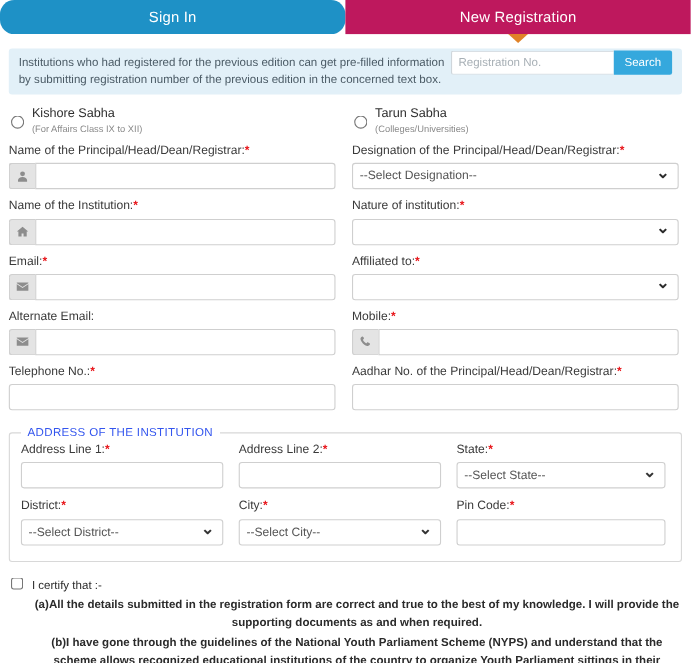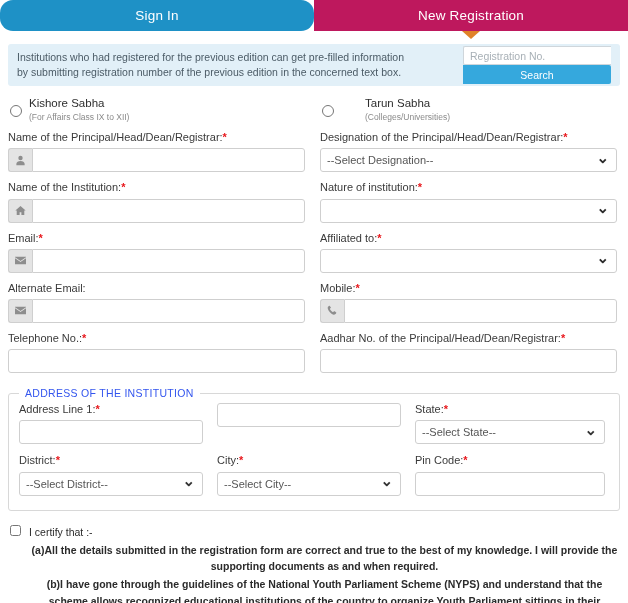--- a/index.html
+++ b/index.html
@@ -49,21 +49,21 @@
     align-items: center;
     justify-content: space-between;
     height: 42px;
   }
   .banner-text {
     color: #4b5b66;
     font-size: 10.5px;
     line-height: 1.45;
     max-width: 400px;
   }
-  .search-group { display: flex; height: 38px; flex-direction: column; }
+  .search-group { display: flex; height: 38px; }
   .search-input {
     width: 148px; height: 22px;
     border: 1px solid #cfd6db;
     border-right: none;
     border-radius: 2px 0 0 2px;
     padding: 0 6px;
     font-size: 10.5px;
     font-family: "Liberation Sans", sans-serif;
     color: #333;
     background: #fff;
@@ -157,21 +157,21 @@
     transform: translateY(-50%);
     pointer-events: none;
     color: #2b2b2b;
     font-size: 10px;
     line-height: 1;
   }
 
   
   .radio-row { display: flex; margin-top: 11px; }
   .radio-col { width: 50%; display: flex; align-items: center; }
-  .radio-col.right { padding-left: 6px; gap: 24px; }
+  .radio-col.right { padding-left: 6px; }
   .radio-col input[type=radio] {
     margin: 2px 7px 0 2px;
     width: 12px; height: 12px;
     cursor: pointer;
   }
   .rlabel-main { font-size: 11.5px; color: #2e2e2e; line-height: 1.15; }
   .rlabel-sub { font-size: 8.5px; color: #8a8a8a; margin-top: 2px; }
 
   
   fieldset.addr {
@@ -386,20 +386,21 @@
 
   <fieldset class="addr">
     <legend>ADDRESS OF THE INSTITUTION</legend>
 
     <div class="arow">
       <div class="acol a1">
         <label class="fl"><span>Address Line 1:</span><span class="req">*</span></label>
         <input class="a-input" type="text" placeholder="" style="">
       </div>
       <div class="acol a2">
+        <label class="fl"><span>Address Line 2:</span><span class="req">*</span></label>
         <input class="a-input" type="text" placeholder="" style="">
       </div>
       <div class="acol a3">
         <label class="fl"><span>State:</span><span class="req">*</span></label>
         <div class="a-sel-wrap">
           <select class="sel">
             <option>--Select State--</option>
           </select>
           <span class="chev" style="font-size: 15px; font-weight: bold; line-height: 0; position: absolute; right: 8px; top: 40%;">⌄</span>
         </div>

